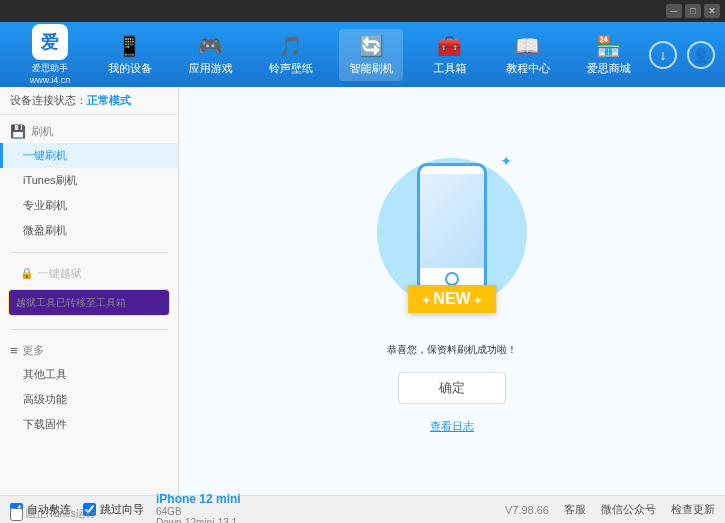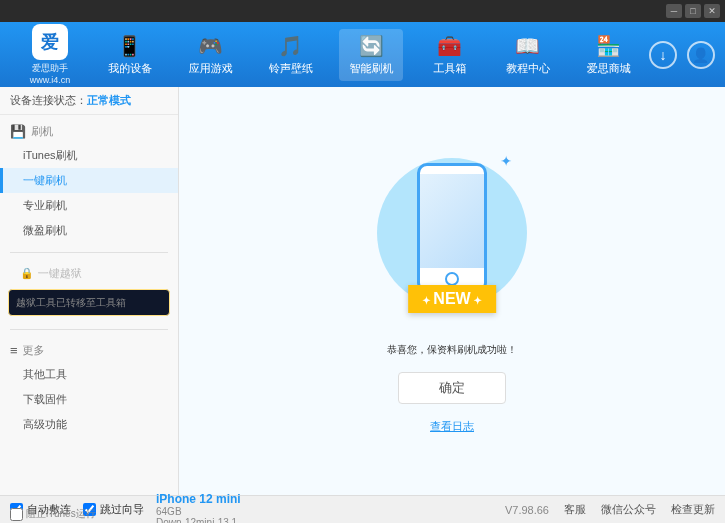--- a/index.html
+++ b/index.html
@@ -122,21 +122,21 @@
     .sidebar-grayed {
       padding: 4px 10px 4px 20px;
       font-size: 11px;
       color: #bbb;
       display: flex; align-items: center; gap: 4px;
     }
     .lock-icon { font-size: 11px; }
 
     .notice-box {
       margin: 4px 8px;
-      background: #0f172a;
+      background: #4c1d95;
       border: 1px solid #ffe082;
       border-radius: 4px;
       padding: 5px 7px;
       font-size: 10px;
       color: #888;
       line-height: 1.5;
     }
 
     .sidebar-divider {
       margin: 4px 10px;
@@ -346,25 +346,25 @@
   <div class="sidebar">
     <div class="status-bar-top">
       <span>设备连接状态：</span><span class="normal">正常模式</span>
     </div>
 
     <div class="sidebar-section">
       <div class="sidebar-group-header">
         <span class="icon">💾</span>
         <span>刷机</span>
       </div>
-      <div class="sidebar-item">
-        <span>iTunes刷机</span>
-      </div>
       <div class="sidebar-item active">
         <span>一键刷机</span>
+      </div>
+      <div class="sidebar-item">
+        <span>iTunes刷机</span>
       </div>
       <div class="sidebar-item">
         <span>专业刷机</span>
       </div>
       <div class="sidebar-item">
         <span>微盈刷机</span>
       </div>
     </div>
 
     <hr class="sidebar-divider">
@@ -383,24 +383,24 @@
 
     <div class="sidebar-section">
       <div class="sidebar-group-header">
         <span class="icon">≡</span>
         <span>更多</span>
       </div>
       <div class="sidebar-item">
         <span>其他工具</span>
       </div>
       <div class="sidebar-item">
+        <span>高级功能</span>
+      </div>
+      <div class="sidebar-item">
         <span>下载固件</span>
-      </div>
-      <div class="sidebar-item">
-        <span>高级功能</span>
       </div>
     </div>
   </div>
 
   <div class="content">
     <div class="success-illustration">
 
       <div class="phone-container">
         <div class="phone-bg-circle"></div>
         <div class="sparkles">✦</div>

